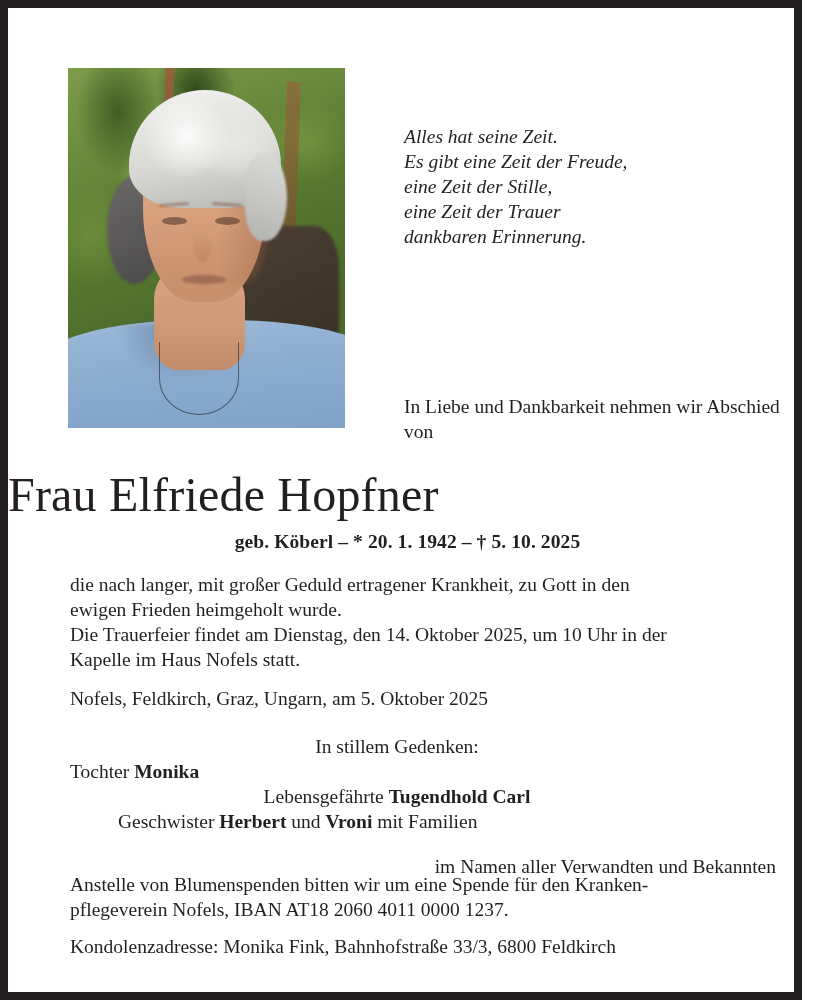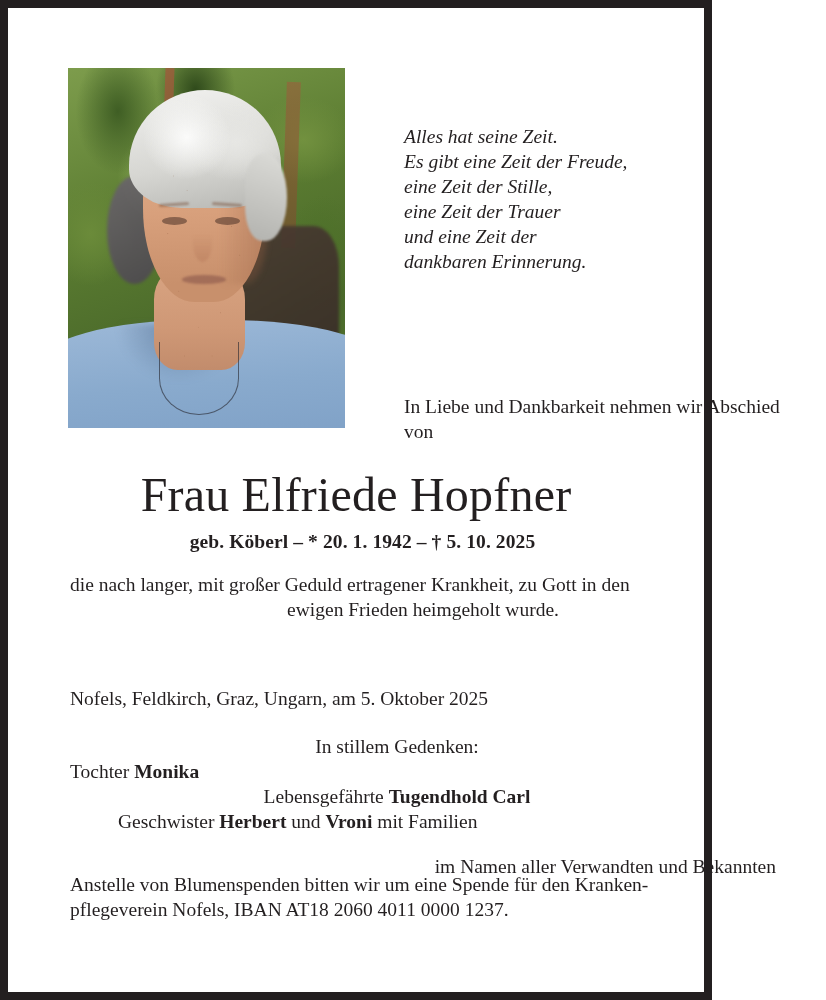--- a/index.html
+++ b/index.html
@@ -10,21 +10,21 @@
   body {
     width: 826px;
     height: 1000px;
     font-family: "Liberation Serif", "DejaVu Serif", serif;
     color: #231f20;
     overflow: hidden;
   }
 
   .notice {
     position: relative;
-    width: 712px;
+    width: 802px;
     height: 1000px;
     box-sizing: border-box;
     border: 8px solid #231f20;
     background: #ffffff;
   }
 
   .sheet {
     position: relative;
     width: 100%;
     height: 100%;
@@ -261,21 +261,20 @@
     font-size: 19.5px;
     line-height: 25px;
   }
 
   
   .name {
     position: absolute;
     left: 0;
     right: 0;
     top: 460px;
-    text-align: center;
     font-size: 48px;
     line-height: 54px;
     font-weight: 400;
     letter-spacing: .2px;
   }
   .dates {
     position: absolute;
     left: 0;
     right: 0;
     top: 522px;
@@ -289,21 +288,21 @@
 
   
   .body-block {
     position: absolute;
     left: 62px;
     width: 706px;
     font-size: 19.5px;
     line-height: 25px;
   }
   .p-illness { top: 564px; text-align: justify; }
-  .p-illness .last { text-align: center; }
+  .p-illness .last { text-align: left; }
   .p-service { top: 614px; text-align: justify; }
   .p-service .last { text-align: left; }
 
   .places {
     position: absolute;
     left: 62px;
     top: 678px;
     width: 706px;
     font-size: 19.5px;
     line-height: 25px;
@@ -375,47 +374,51 @@
       <div class="photo-mouth"></div>
       <div class="photo-necklace"></div>
       <div class="photo-speckle"></div>
     </div>
 
     <div class="quote">
       <div>Alles hat seine Zeit.</div>
       <div>Es gibt eine Zeit der Freude,</div>
       <div>eine Zeit der Stille,</div>
       <div>eine Zeit der Trauer</div>
-      <div>und eine Zeit der</div>
       <div>dankbaren Erinnerung.</div>
     </div>
 
     <div class="intro">In Liebe und Dankbarkeit nehmen wir Abschied von</div>
 
     <div class="name">Frau Elfriede Hopfner</div>
     <div class="dates">geb. Köberl – * 20. 1. 1942 – † 5. 10. 2025</div>
 
     <div class="body-block p-illness">
       <div>die nach langer, mit großer Geduld ertragener Krankheit, zu Gott in den</div>
       <div class="last">ewigen Frieden heimgeholt wurde.</div>
     </div>
 
+    <div class="body-block p-service">
+      <div>Die Trauerfeier findet am Dienstag, den 14. Oktober 2025, um 10 Uhr in der</div>
+      <div class="last">Kapelle im Haus Nofels statt.</div>
+    </div>
 
     <div class="places">
       <b>Nofels, Feldkirch, Graz, Ungarn,</b><span> am 5. Oktober 2025</span>
     </div>
 
     <div class="mourners">
       <div class="ln ln-1">In stillem Gedenken:</div>
       <div class="ln ln-2"><span>Tochter </span><b>Monika</b></div>
       <div class="ln ln-3"><span>Lebensgefährte </span><b>Tugendhold Carl</b></div>
       <div class="ln ln-4"><span>Geschwister </span><b>Herbert</b><span> und </span><b>Vroni</b><span> mit Familien</span></div>
       <div class="ln ln-5">im Namen aller Verwandten und Bekannten</div>
     </div>
 
     <div class="donation">
       <div>Anstelle von Blumenspenden bitten wir um eine Spende für den Kranken-</div>
       <div class="last">pflegeverein Nofels, IBAN AT18 2060 4011 0000 1237.</div>
     </div>
 
+    <div class="condolence">Kondolenzadresse: Monika Fink, Bahnhofstraße 33/3, 6800 Feldkirch</div>
 
   </div>
 </div>
 
 </body></html>

